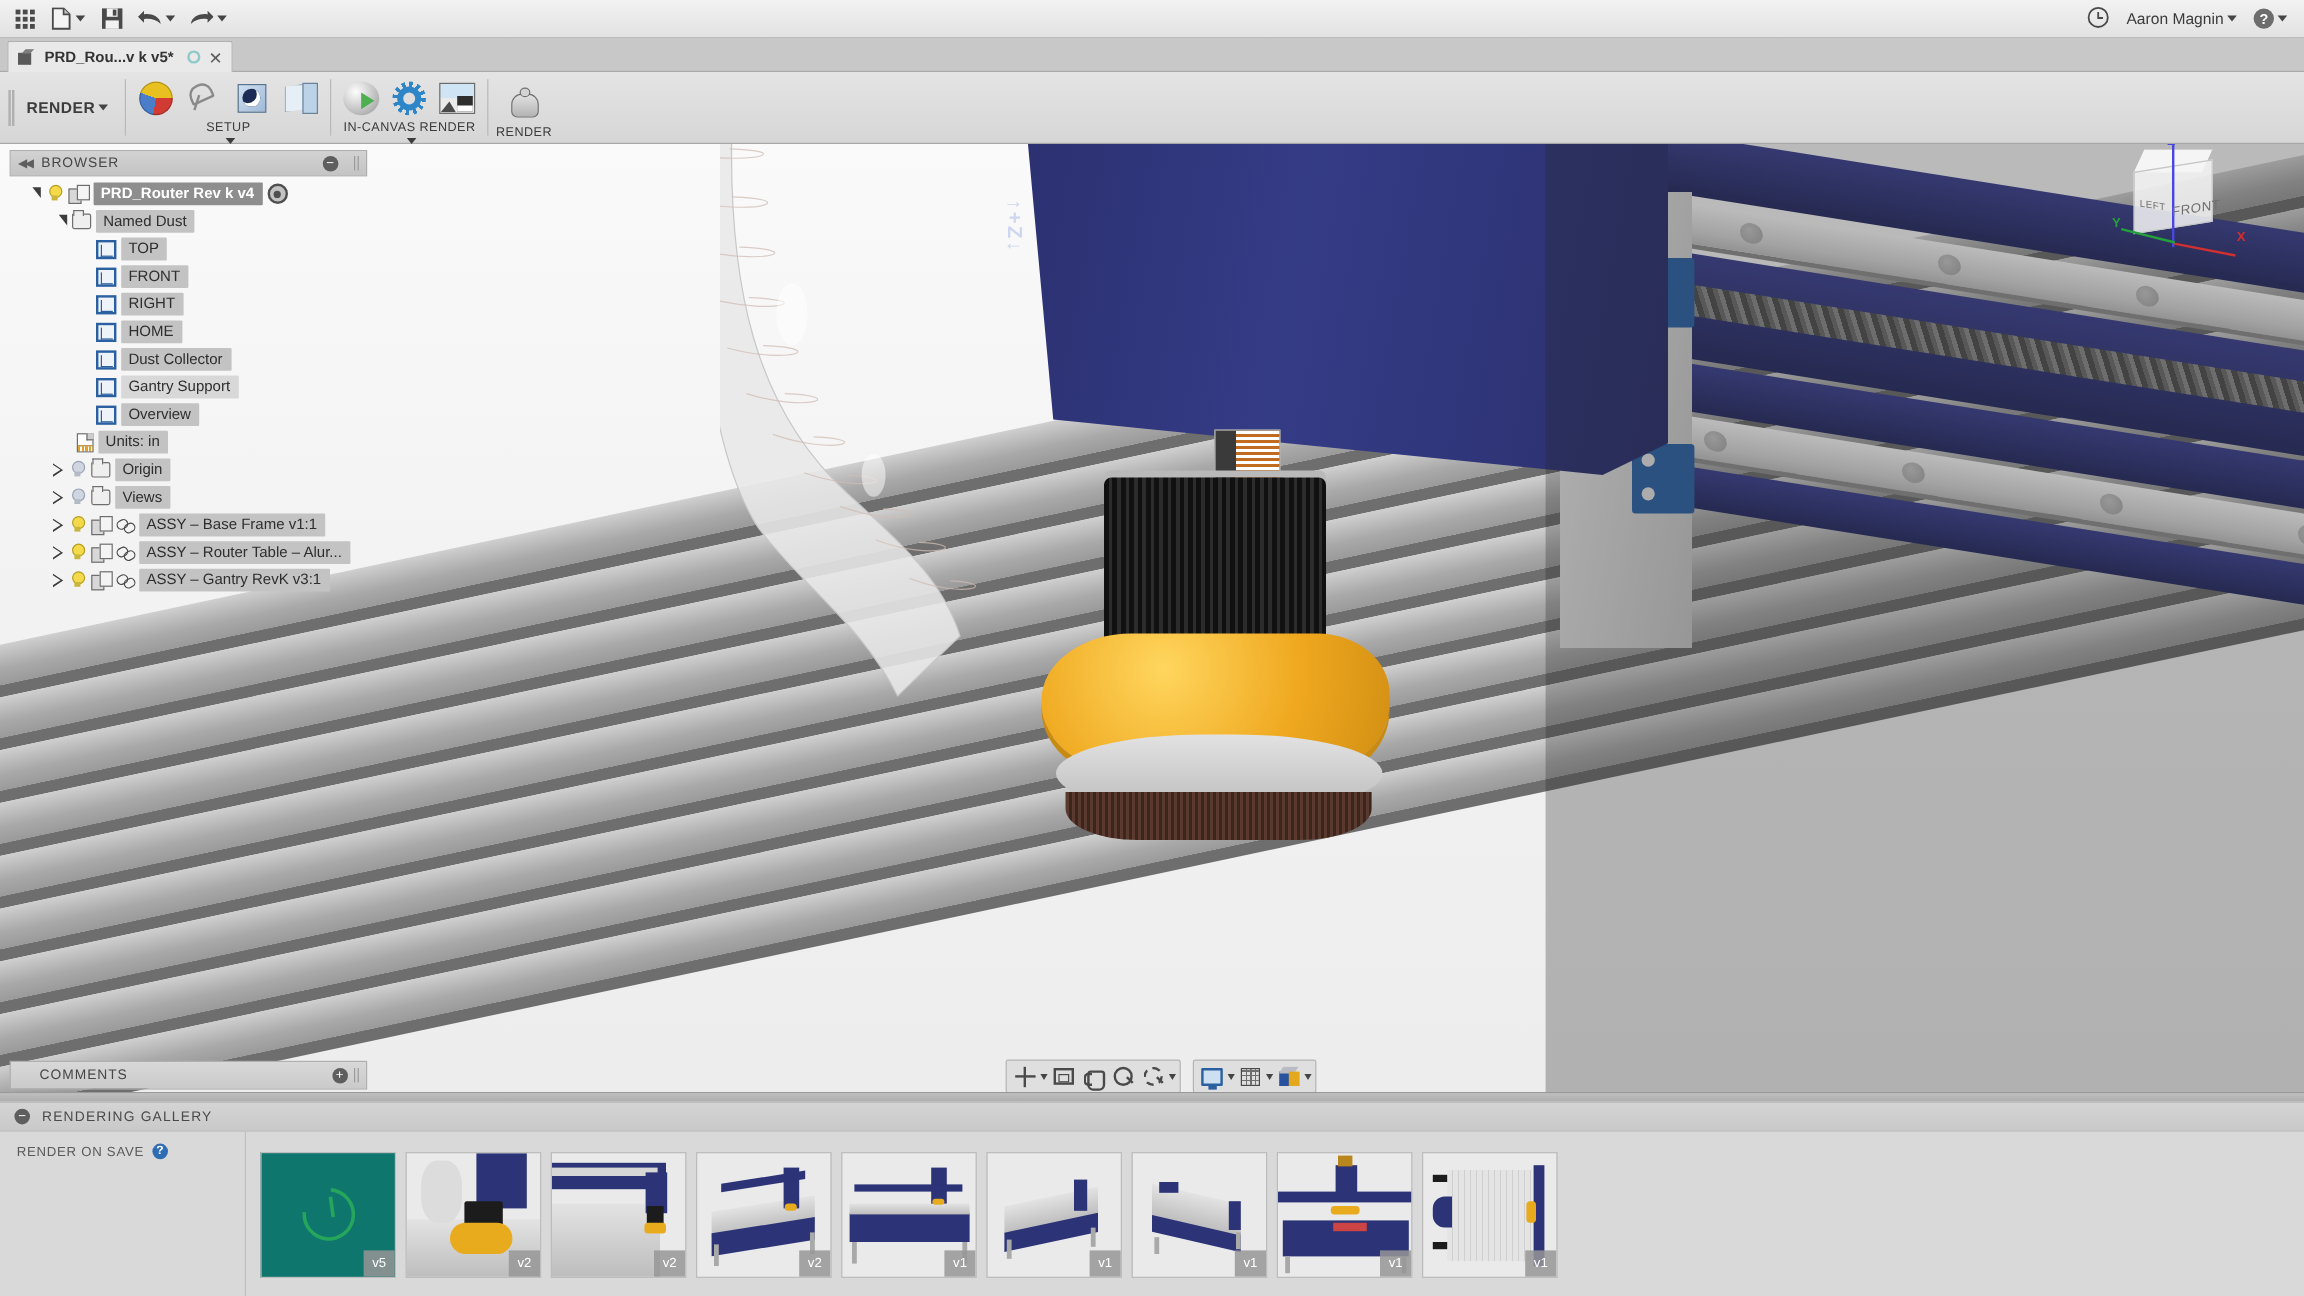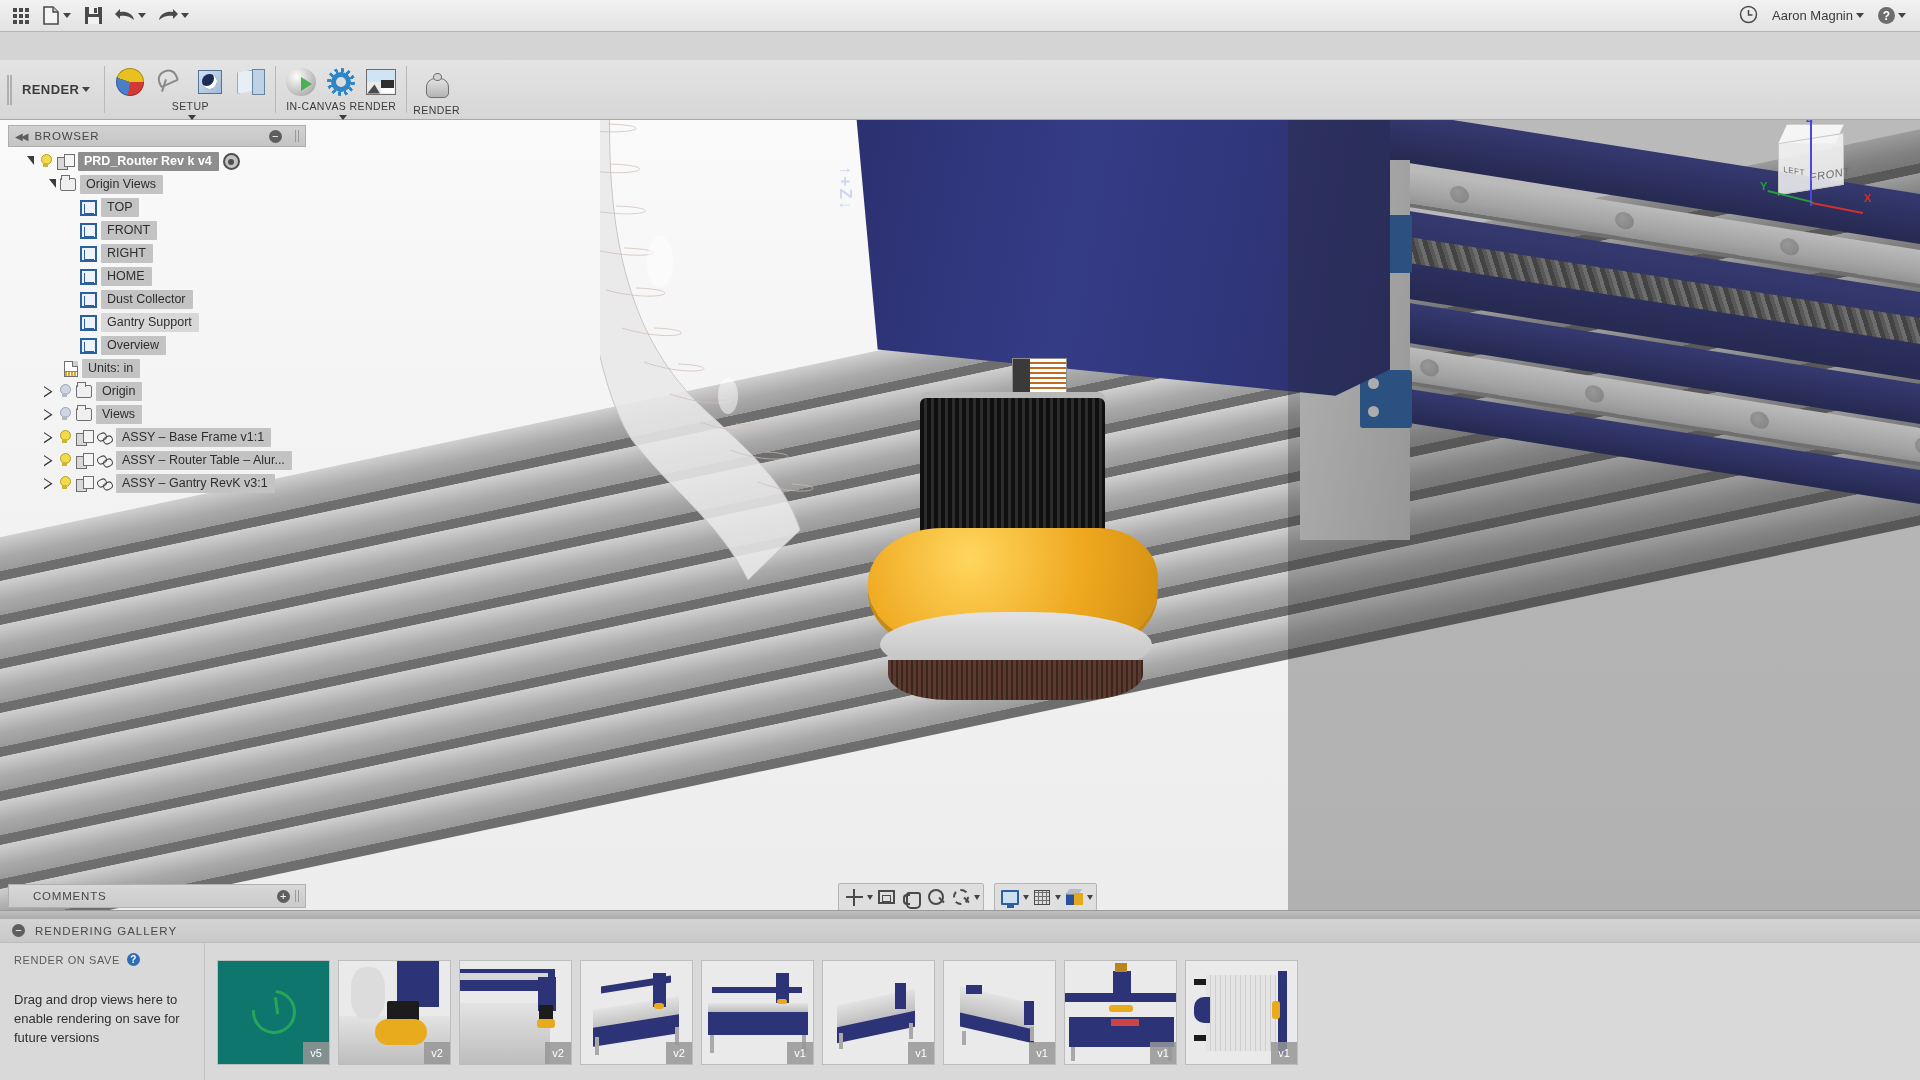--- a/index.html
+++ b/index.html
@@ -380,20 +380,28 @@
         <span class="user-name">Aaron Magnin</span>
         <span class="caret"></span>
       </span>
       <span style="display:flex;align-items:center;">
         <span class="circ-help">?</span>
         <span class="caret"></span>
       </span>
     </div>
   </div>
 
+  <div class="tabbar">
+    <div class="filetab">
+      <span class="tab-cube"></span>
+      <span class="tab-title">PRD_Rou...v k v5*</span>
+      <span class="tab-sync"></span>
+      <span class="tab-close">✕</span>
+    </div>
+  </div>
 
   <div class="ribbon">
     <div class="rb-handle">
         <i></i>
       </div>
     <div class="wsname">
       <span>RENDER</span>
       <span class="caret"></span>
     </div>
     <div class="rb-sep"></div>
@@ -567,21 +575,21 @@
         <span class="ic-asm"></span>
         <span class="node-lbl sel">PRD_Router Rev k v4</span>
         <span class="badge-active">
             <i></i>
           </span>
       </div>
 
       <div class="node" style="padding-left:38px;">
         <span class="tw down"></span>
         <span class="ic-folder"></span>
-        <span class="node-lbl">Origin Views</span>
+        <span class="node-lbl">Named Dust</span>
       </div>
 
       <div class="node" style="padding-left:72px;">
         <span class="ic-view"></span>
         <span class="node-lbl">TOP</span>
       </div>
       <div class="node" style="padding-left:72px;">
         <span class="ic-view"></span>
         <span class="node-lbl">FRONT</span>
       </div>
@@ -699,21 +707,20 @@
       <span class="minus">−</span>
       <span class="gal-title">RENDERING GALLERY</span>
     </div>
 
     <div class="gal-body">
       <div class="ros">
         <div class="ros-title">
           <span>RENDER ON SAVE</span>
           <span class="q-icon">?</span>
         </div>
-        <div class="ros-text">Drag and drop views here to enable rendering on save for future versions</div>
       </div>
 
       <div class="thumbs">
 
         <div class="thumb pending">
           <span class="clockmark"></span>
           <span class="ver">v5</span>
         </div>
 
         <div class="thumb">

